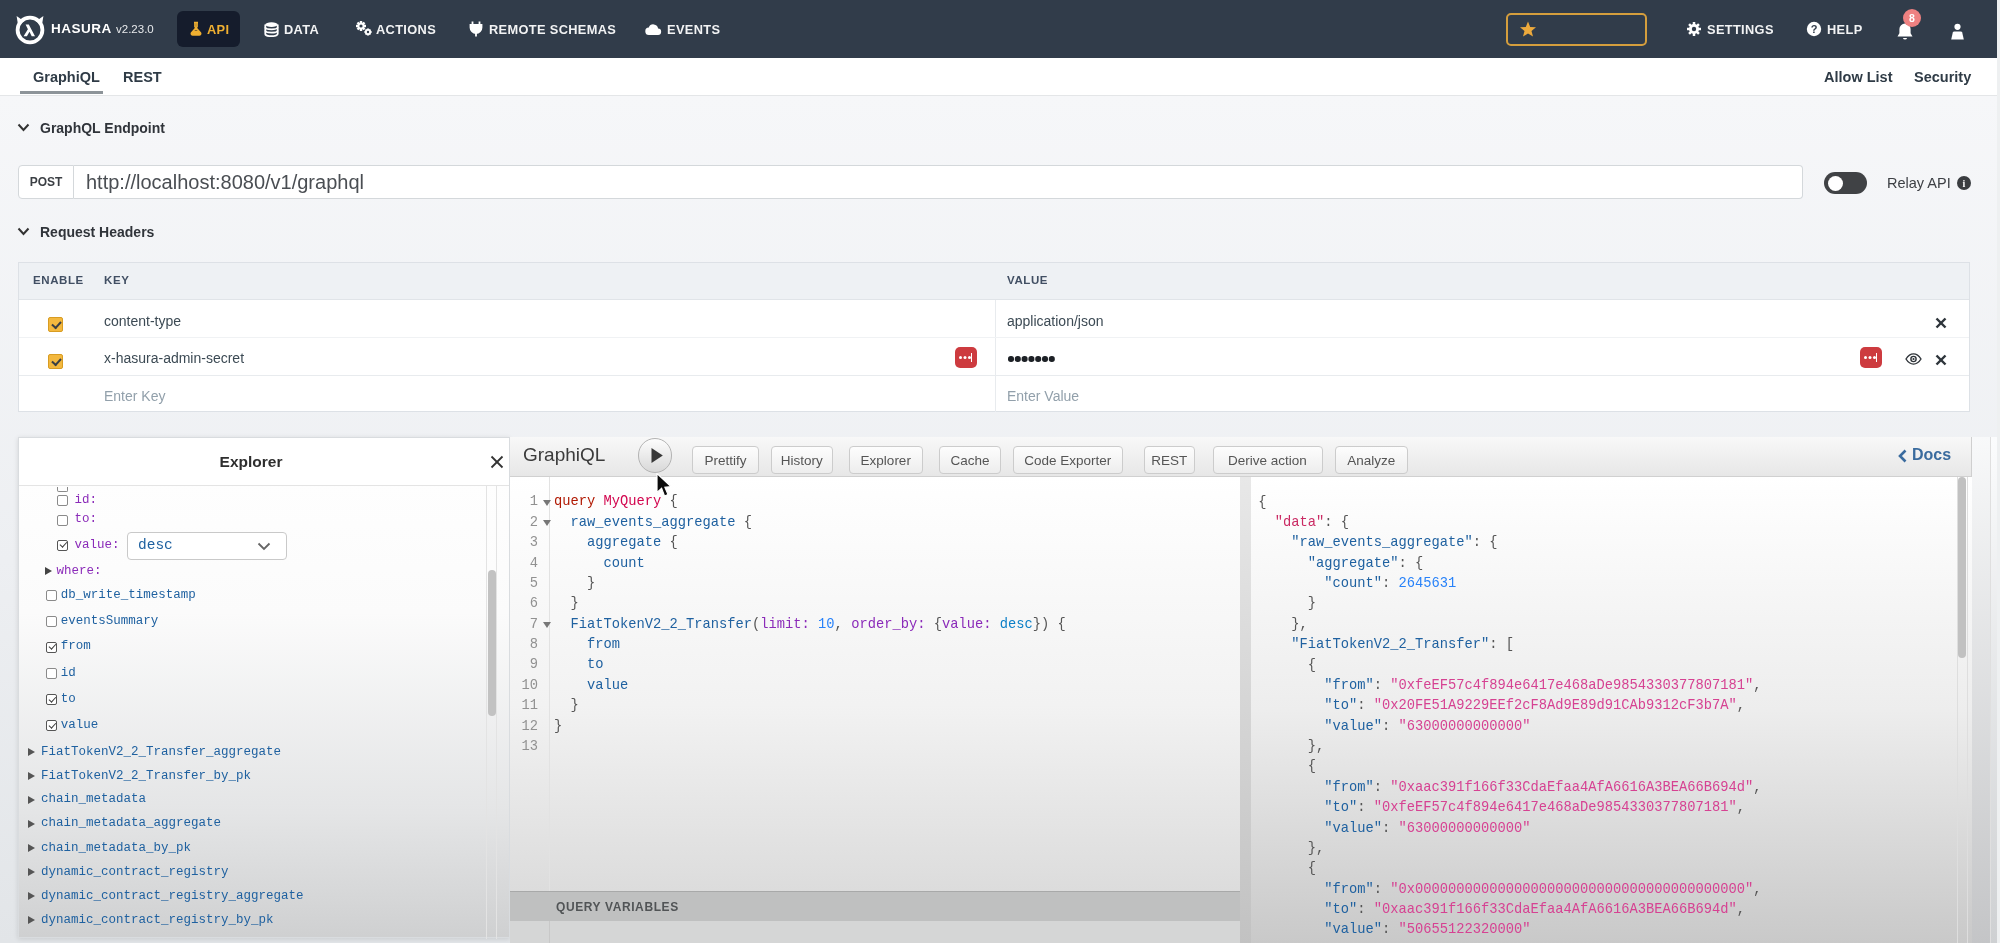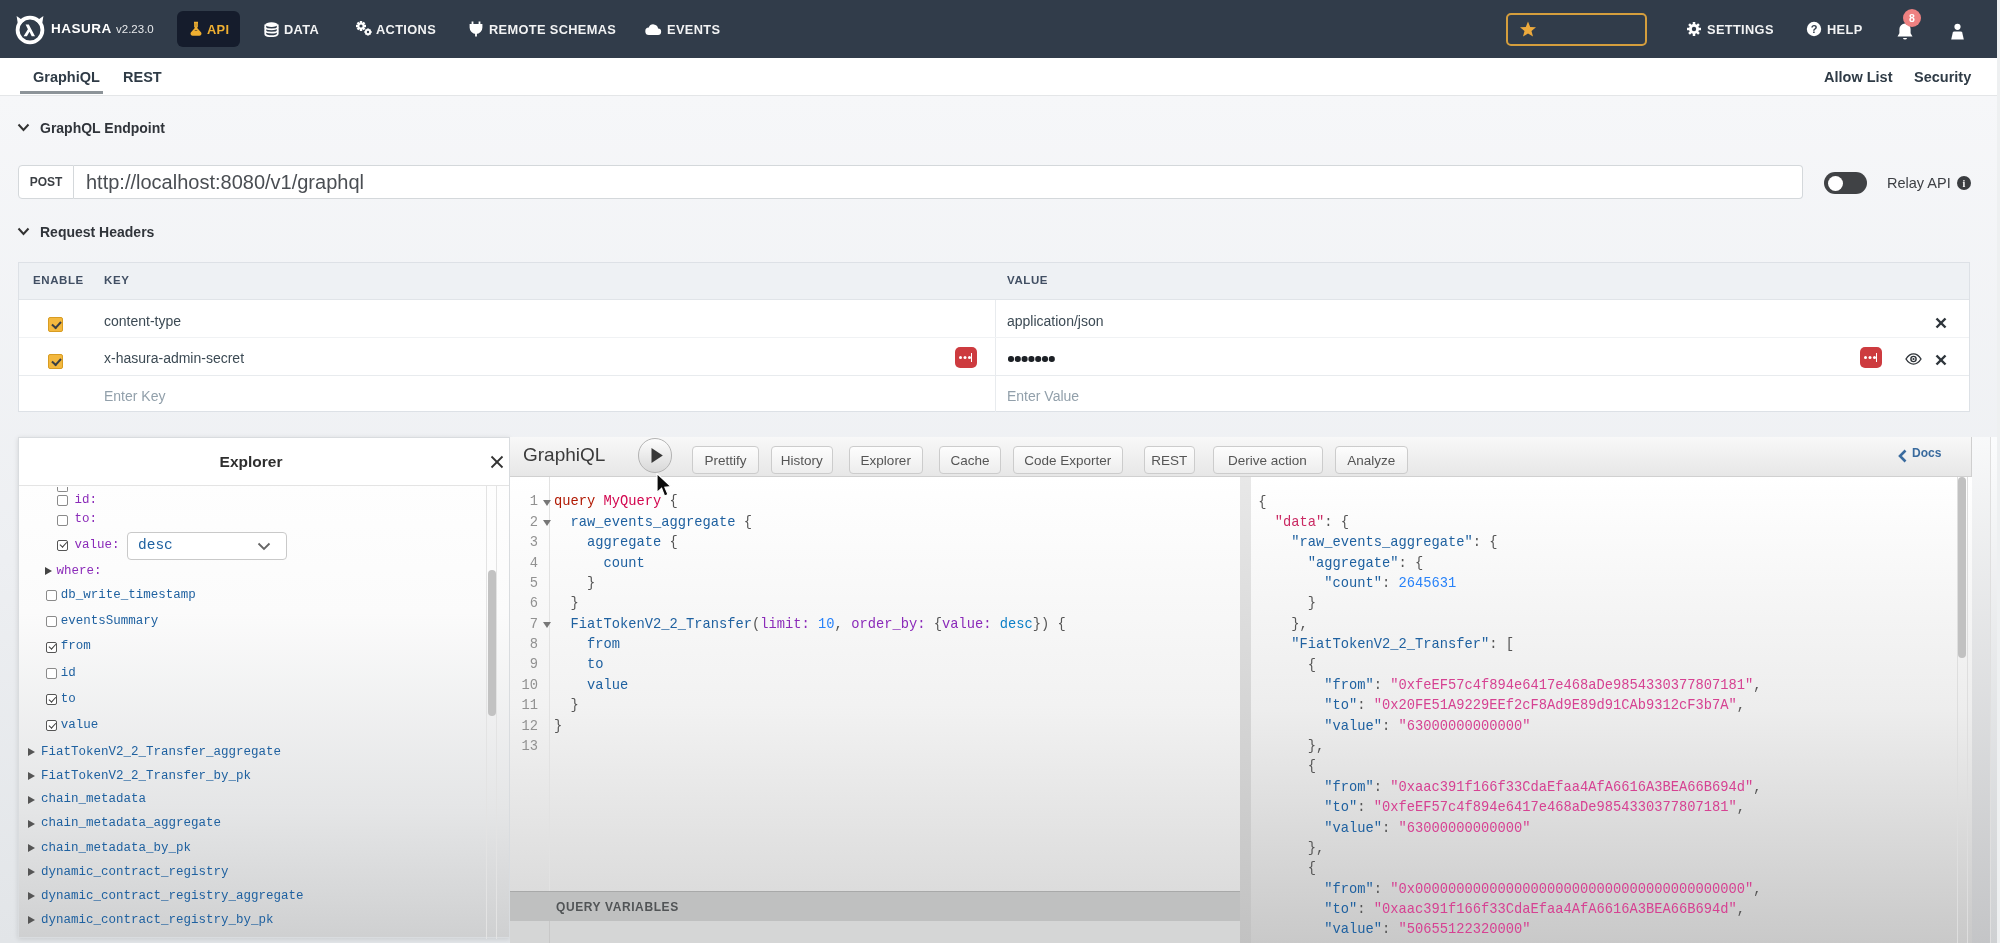--- a/index.html
+++ b/index.html
@@ -300,21 +300,21 @@
       <div class="tbtn" style="left:261px; width:61.5px;">History</div>
       <div class="tbtn" style="left:339px; width:73.5px;">Explorer</div>
       <div class="tbtn" style="left:429px; width:62px;">Cache</div>
       <div class="tbtn" style="left:503px; width:109.5px;">Code Exporter</div>
       <div class="tbtn" style="left:634px; width:50.5px;">REST</div>
       <div class="tbtn" style="left:702.5px; width:110px;">Derive action</div>
       <div class="tbtn" style="left:824.5px; width:73.5px;">Analyze</div>
       <svg class="abs" style="left:1388px; top:12px;" width="9" height="14" viewBox="0 0 9 14">
           <polyline points="7.5,1.5 2,7 7.5,12.5" fill="none" stroke="#3a6b9e" stroke-width="2.6"></polyline>
         </svg>
-      <div class="abs" style="left:1402px; top:9px; font-size:12px; font-weight:bold; color:#3a6b9e;">Docs</div>
+      <div class="abs" style="left:1402px; top:9px; font-size:16px; font-weight:bold; color:#3a6b9e;">Docs</div>
     </div>
     <div id="editor"></div>
     <div id="gutterline"></div>
     <pre class="code abs" style="left:0; top:55.4px; width:28px; text-align:right; color:#919191;">1
 2
 3
 4
 5
 6
 7

